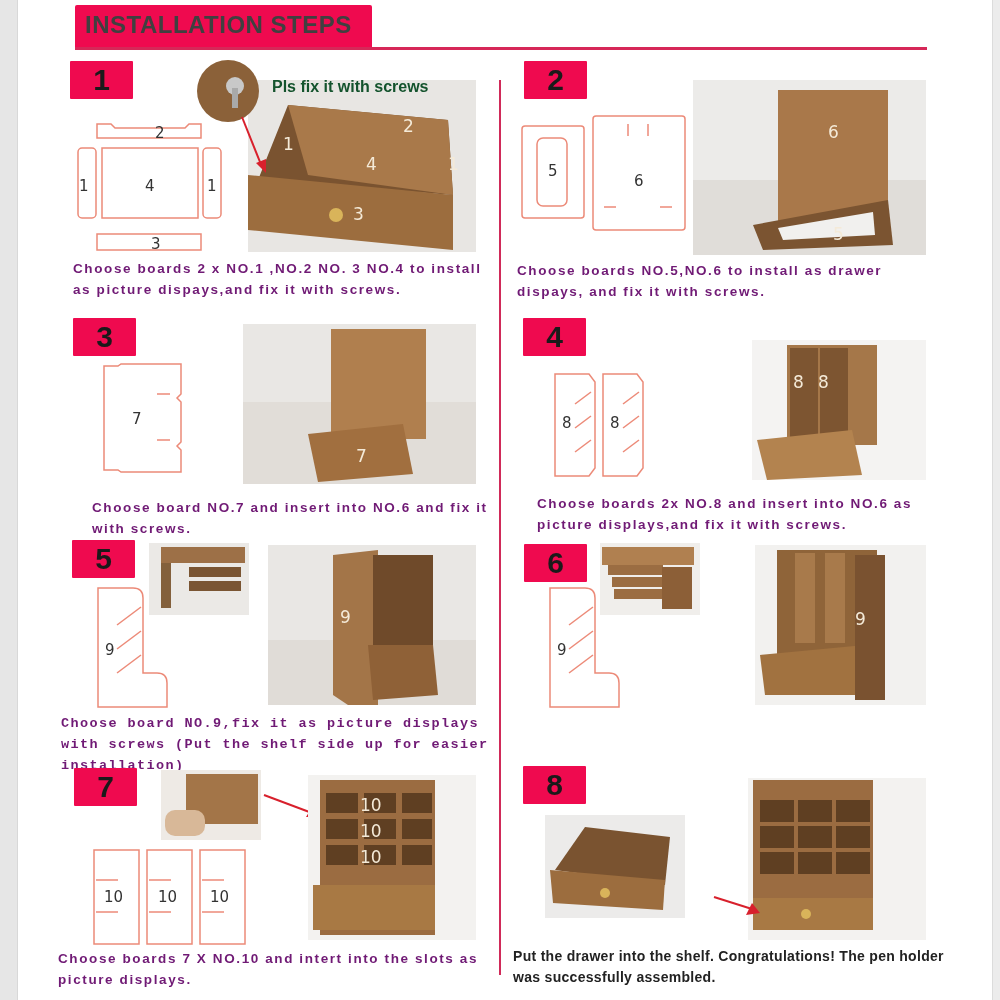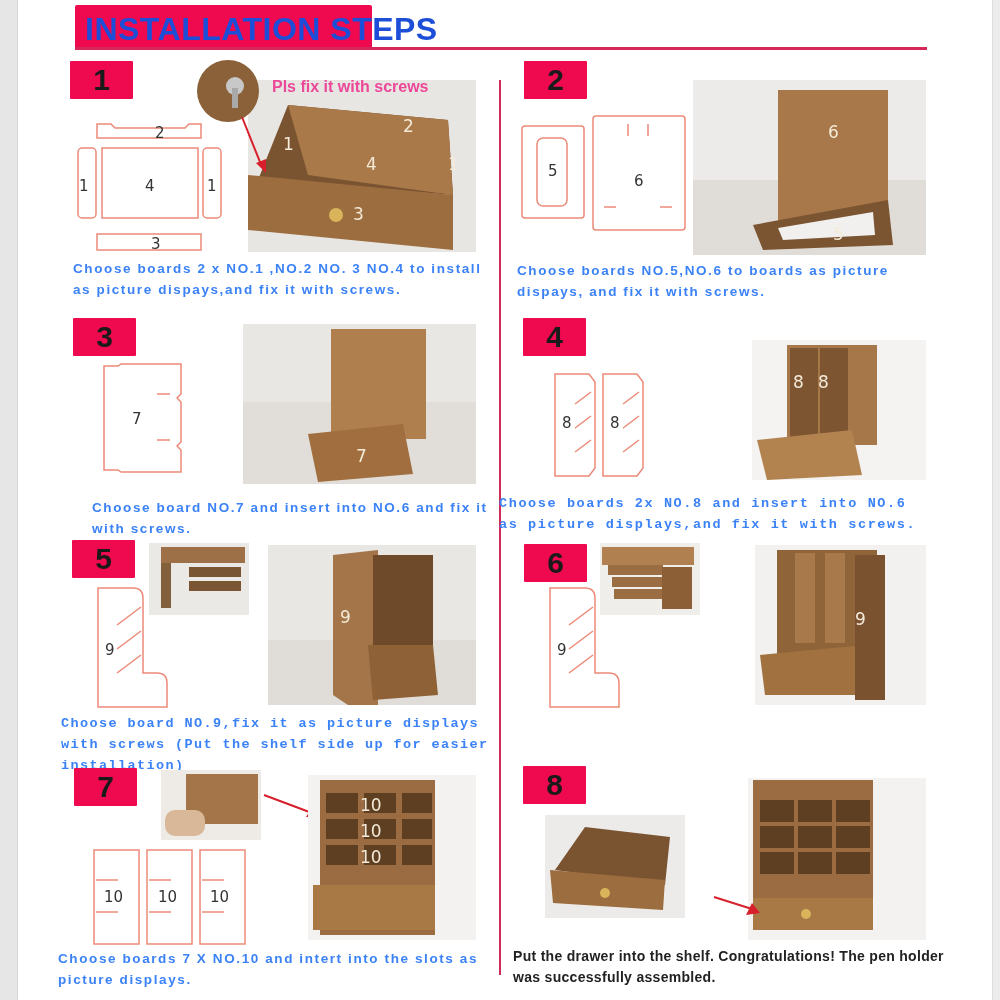--- a/index.html
+++ b/index.html
@@ -2,30 +2,30 @@
 <html><head>
 <meta charset="utf-8">
 <style>
   html, body { margin:0; padding:0; }
   body { width:1000px; height:1000px; background:#ffffff; position:relative; overflow:hidden;
          font-family:"Liberation Sans", sans-serif; }
   .abs { position:absolute; }
   .left-edge { left:0; top:0; width:17px; height:1000px; background:#e6e6e6; border-right:1px solid #d8d8d8; }
   .right-edge { left:992px; top:0; width:8px; height:1000px; background:#ececec; border-left:1px solid #dcdcdc; }
   .title-box { left:75px; top:5px; width:297px; height:45px; background:#ef0a4f; border-radius:2px; }
-  .title-text { left:85px; top:11px; font-size:32px; font-weight:bold; color:#1d4ed8; letter-spacing:0.5px; white-space:nowrap; }
+  .title-text { left:85px; top:11px; font-size:24px; font-weight:bold; color:#404040; letter-spacing:0.5px; white-space:nowrap; }
   .title-rule { left:75px; top:47px; width:852px; height:3px; background:#d62858; }
   .divider { left:499px; top:80px; width:2px; height:895px; background:#d02a59; }
   .step-box { width:63px; height:38px; background:#ef0a4f; color:#1a1a1a; font-weight:bold;
               font-size:30px; text-align:center; line-height:38px; border-radius:1px; }
-  .caption { font-size:13.5px; font-weight:bold; color:#3b82f6; letter-spacing:1.6px; line-height:21px; }
+  .caption { font-size:13.5px; font-weight:bold; color:#701a75; letter-spacing:1.6px; line-height:21px; }
   .caption2 { font-size:14px; font-weight:bold; color:#222; line-height:21px; letter-spacing:0.3px; }
   .photo { background:#eae7e2; overflow:hidden; }
   .photo svg, .drawing svg { display:block; width:100%; height:100%; }
-  .callout { font-size:16px; font-weight:bold; color:#ec4899; white-space:nowrap; }
+  .callout { font-size:16px; font-weight:bold; color:#14532d; white-space:nowrap; }
   .lbl { font-family:"DejaVu Sans", sans-serif; font-size:15px; fill:#333; }
   .wlbl { font-family:"DejaVu Sans", sans-serif; font-size:17px; fill:#f4ead8; }
 </style>
 </head>
 <body>
 
 <div class="abs left-edge"></div>
 <div class="abs right-edge"></div>
 
 <div class="abs title-box"></div>
@@ -96,21 +96,21 @@
   <div class="abs photo" style="left:693px;top:80px;width:233px;height:175px;background:#ecebe9;">
     <svg viewBox="0 0 233 175">
       <rect x="0" y="100" width="233" height="75" fill="#e0ddd9"></rect>
       <rect x="85" y="10" width="110" height="145" fill="#a9784a"></rect>
       <polygon points="60,145 195,120 200,165 70,170" fill="#7b5431"></polygon>
       <polygon points="85,148 180,132 182,155 90,160" fill="#f1f0ee"></polygon>
       <text class="wlbl" x="135" y="58">6</text>
       <text class="wlbl" x="140" y="160">5</text>
     </svg>
   </div>
-  <div class="abs caption" style="left:517px;top:260px;width:420px;">Choose boards NO.5,NO.6 to boards as picture dispays, and fix it with screws.</div>
+  <div class="abs caption" style="left:517px;top:260px;width:420px;">Choose boards NO.5,NO.6 to install as drawer dispays, and fix it with screws.</div>
 </section>
 
 <section>
   <div class="abs step-box" style="left:73px;top:318px;">3</div>
   <div class="abs drawing" style="left:100px;top:362px;width:88px;height:112px;">
     <svg viewBox="0 0 88 112" fill="none" stroke="#ec8a78" stroke-width="1.5">
       <path d="M4 4 h14 l3 -2 h60 v30 l-4 4 l4 4 v40 l-4 4 l4 4 v22 h-60 l-3 -2 h-14 z"></path>
       <line x1="57" y1="32" x2="70" y2="32"></line>
         <line x1="57" y1="78" x2="70" y2="78"></line>
       <text class="lbl" x="32" y="62" stroke="none">7</text>
@@ -146,21 +146,21 @@
   <div class="abs photo" style="left:752px;top:340px;width:174px;height:140px;background:#f4f3f2;">
     <svg viewBox="0 0 174 140">
       <rect x="35" y="5" width="90" height="100" fill="#a57749"></rect>
       <rect x="38" y="8" width="28" height="95" fill="#7d5531"></rect>
       <rect x="68" y="8" width="28" height="95" fill="#7d5531"></rect>
       <polygon points="5,100 100,90 110,135 15,140" fill="#b3834f"></polygon>
       <text class="wlbl" x="41" y="48">8</text>
       <text class="wlbl" x="66" y="48">8</text>
     </svg>
   </div>
-  <div class="abs caption" style="left:499px;top:493px;width:420px;font-family:Liberation Mono, monospace;">Choose boards 2x NO.8 and insert into NO.6 as picture displays,and fix it with screws.</div>
+  <div class="abs caption" style="left:537px;top:493px;width:420px;">Choose boards 2x NO.8 and insert into NO.6 as picture displays,and fix it with screws.</div>
 </section>
 
 <section>
   <div class="abs step-box" style="left:72px;top:540px;">5</div>
   <div class="abs photo" style="left:149px;top:543px;width:100px;height:72px;background:#ebe9e6;">
     <svg viewBox="0 0 100 72">
         <rect x="12" y="4" width="84" height="16" fill="#9d7047"></rect>
         <rect x="12" y="20" width="10" height="45" fill="#83603c"></rect>
         <rect x="40" y="24" width="52" height="10" fill="#7a5533"></rect>
         <rect x="40" y="38" width="52" height="10" fill="#7a5533"></rect>

